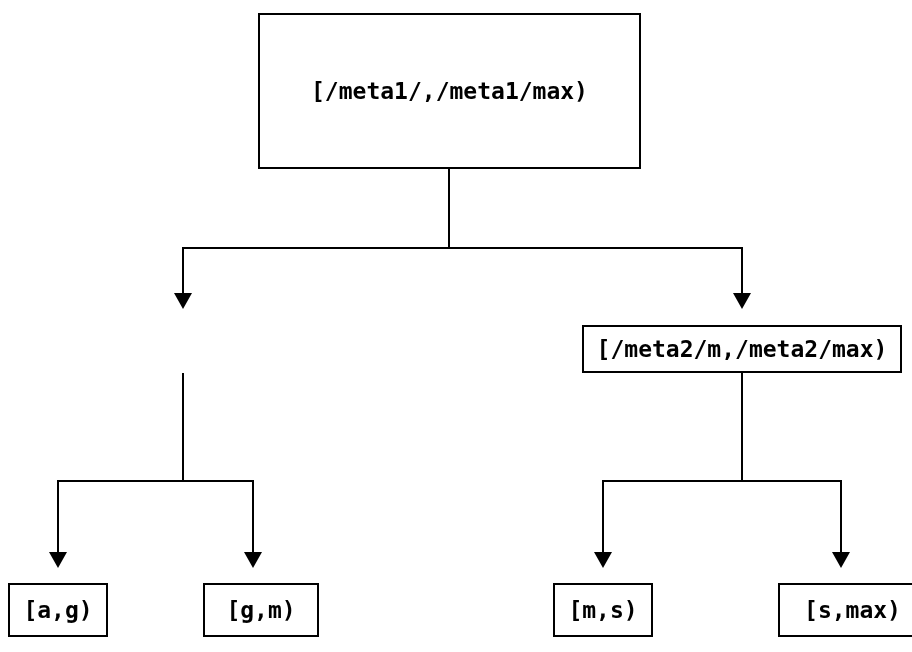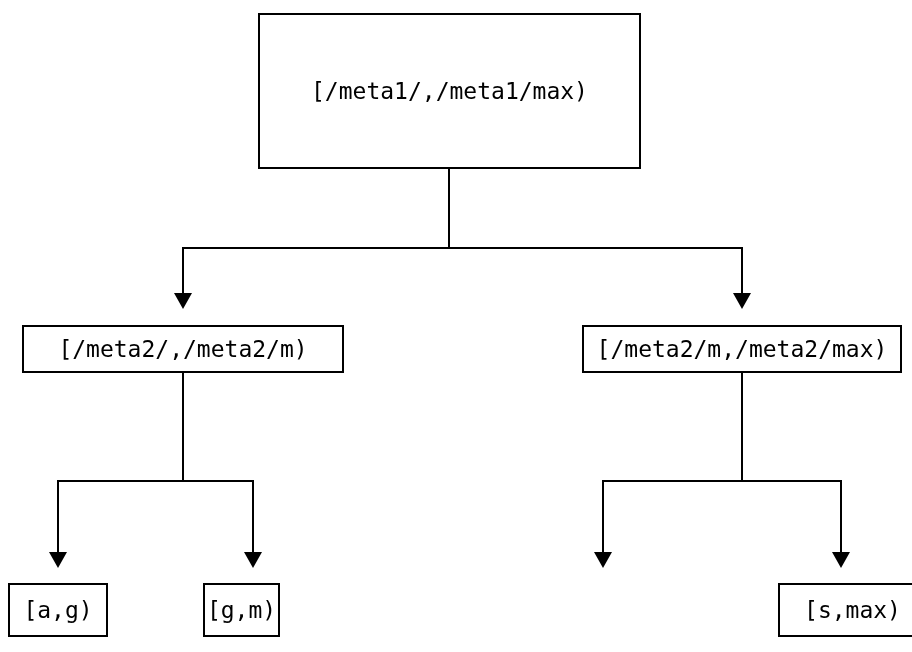--- a/index.html
+++ b/index.html
@@ -15,31 +15,31 @@
     font-family: "DejaVu Sans Mono", "Liberation Mono", monospace;
     overflow: hidden;
   }
   .node {
     position: absolute;
     border: 2px solid #000000;
     background: #ffffff;
     display: flex;
     align-items: center;
     justify-content: center;
-    font-weight: normal;
+    font-weight: bold;
     font-size: 23px;
     color: #000000;
     white-space: nowrap;
     box-sizing: border-box;
   }
   .node-root   { left: 258px; top: 13px;  width: 383px; height: 156px; }
   .node-n2l    { left: 22px;  top: 325px; width: 322px; height: 48px; }
   .node-n2r    { left: 582px; top: 325px; width: 320px; height: 48px; }
   .node-leaf1  { left: 8px;   top: 583px; width: 100px; height: 54px; justify-content: center; }
-  .node-leaf2  { left: 203px; top: 583px; width: 77px; height: 54px; }
+  .node-leaf2  { left: 203px; top: 583px; width: 116px; height: 54px; }
   .node-leaf3  { left: 553px; top: 583px; width: 100px; height: 54px; }
   .node-leaf4  { left: 778px; top: 583px; width: 149px; height: 54px; }
 
   .vline, .hline {
     position: absolute;
     background: #000000;
   }
   .vline { width: 2px; }
   .hline { height: 2px; }
 
@@ -78,36 +78,36 @@
 </style>
 </head>
 <body>
 
 <div class="canvas">
 
   <div class="node node-root">
     <span>[/meta1/,/meta1/max)</span>
   </div>
 
-  <div class="node node-n2l">
-    <span>[/meta2/,/meta2/m)</span>
-  </div>
 
   <div class="node node-n2r">
     <span>[/meta2/m,/meta2/max)</span>
   </div>
 
   <div class="node node-leaf1">
     <span>[a,g)</span>
   </div>
 
   <div class="node node-leaf2">
     <span>[g,m)</span>
   </div>
 
+  <div class="node node-leaf3">
+    <span>[m,s)</span>
+  </div>
 
   <div class="node node-leaf4">
     <span>[s,max)</span>
   </div>
 
   <div class="vline stem-root"></div>
   <div class="hline branch-top"></div>
   <div class="vline drop-n2l"></div>
   <div class="arrow-down arr-n2l"></div>
   <div class="vline drop-n2r"></div>

